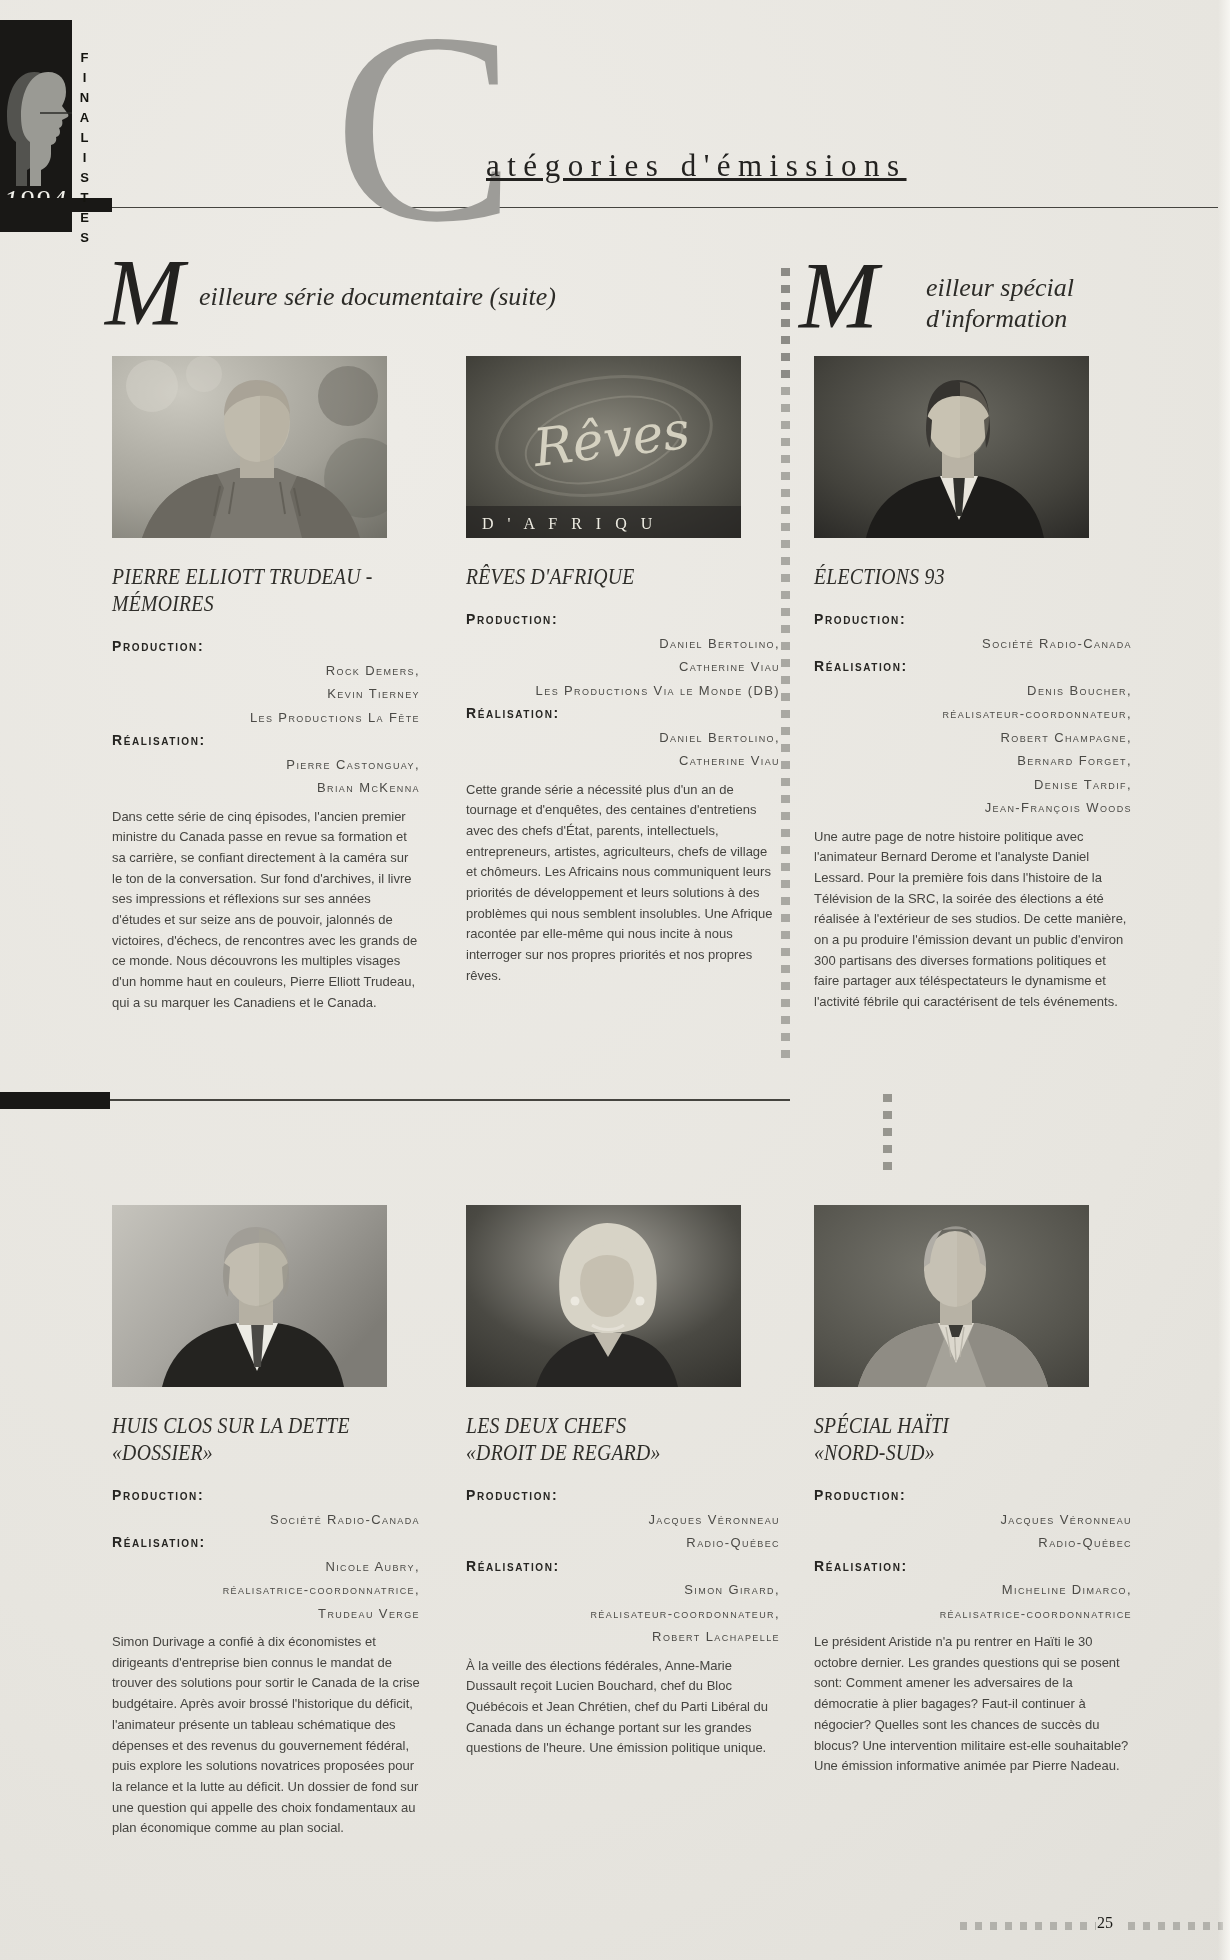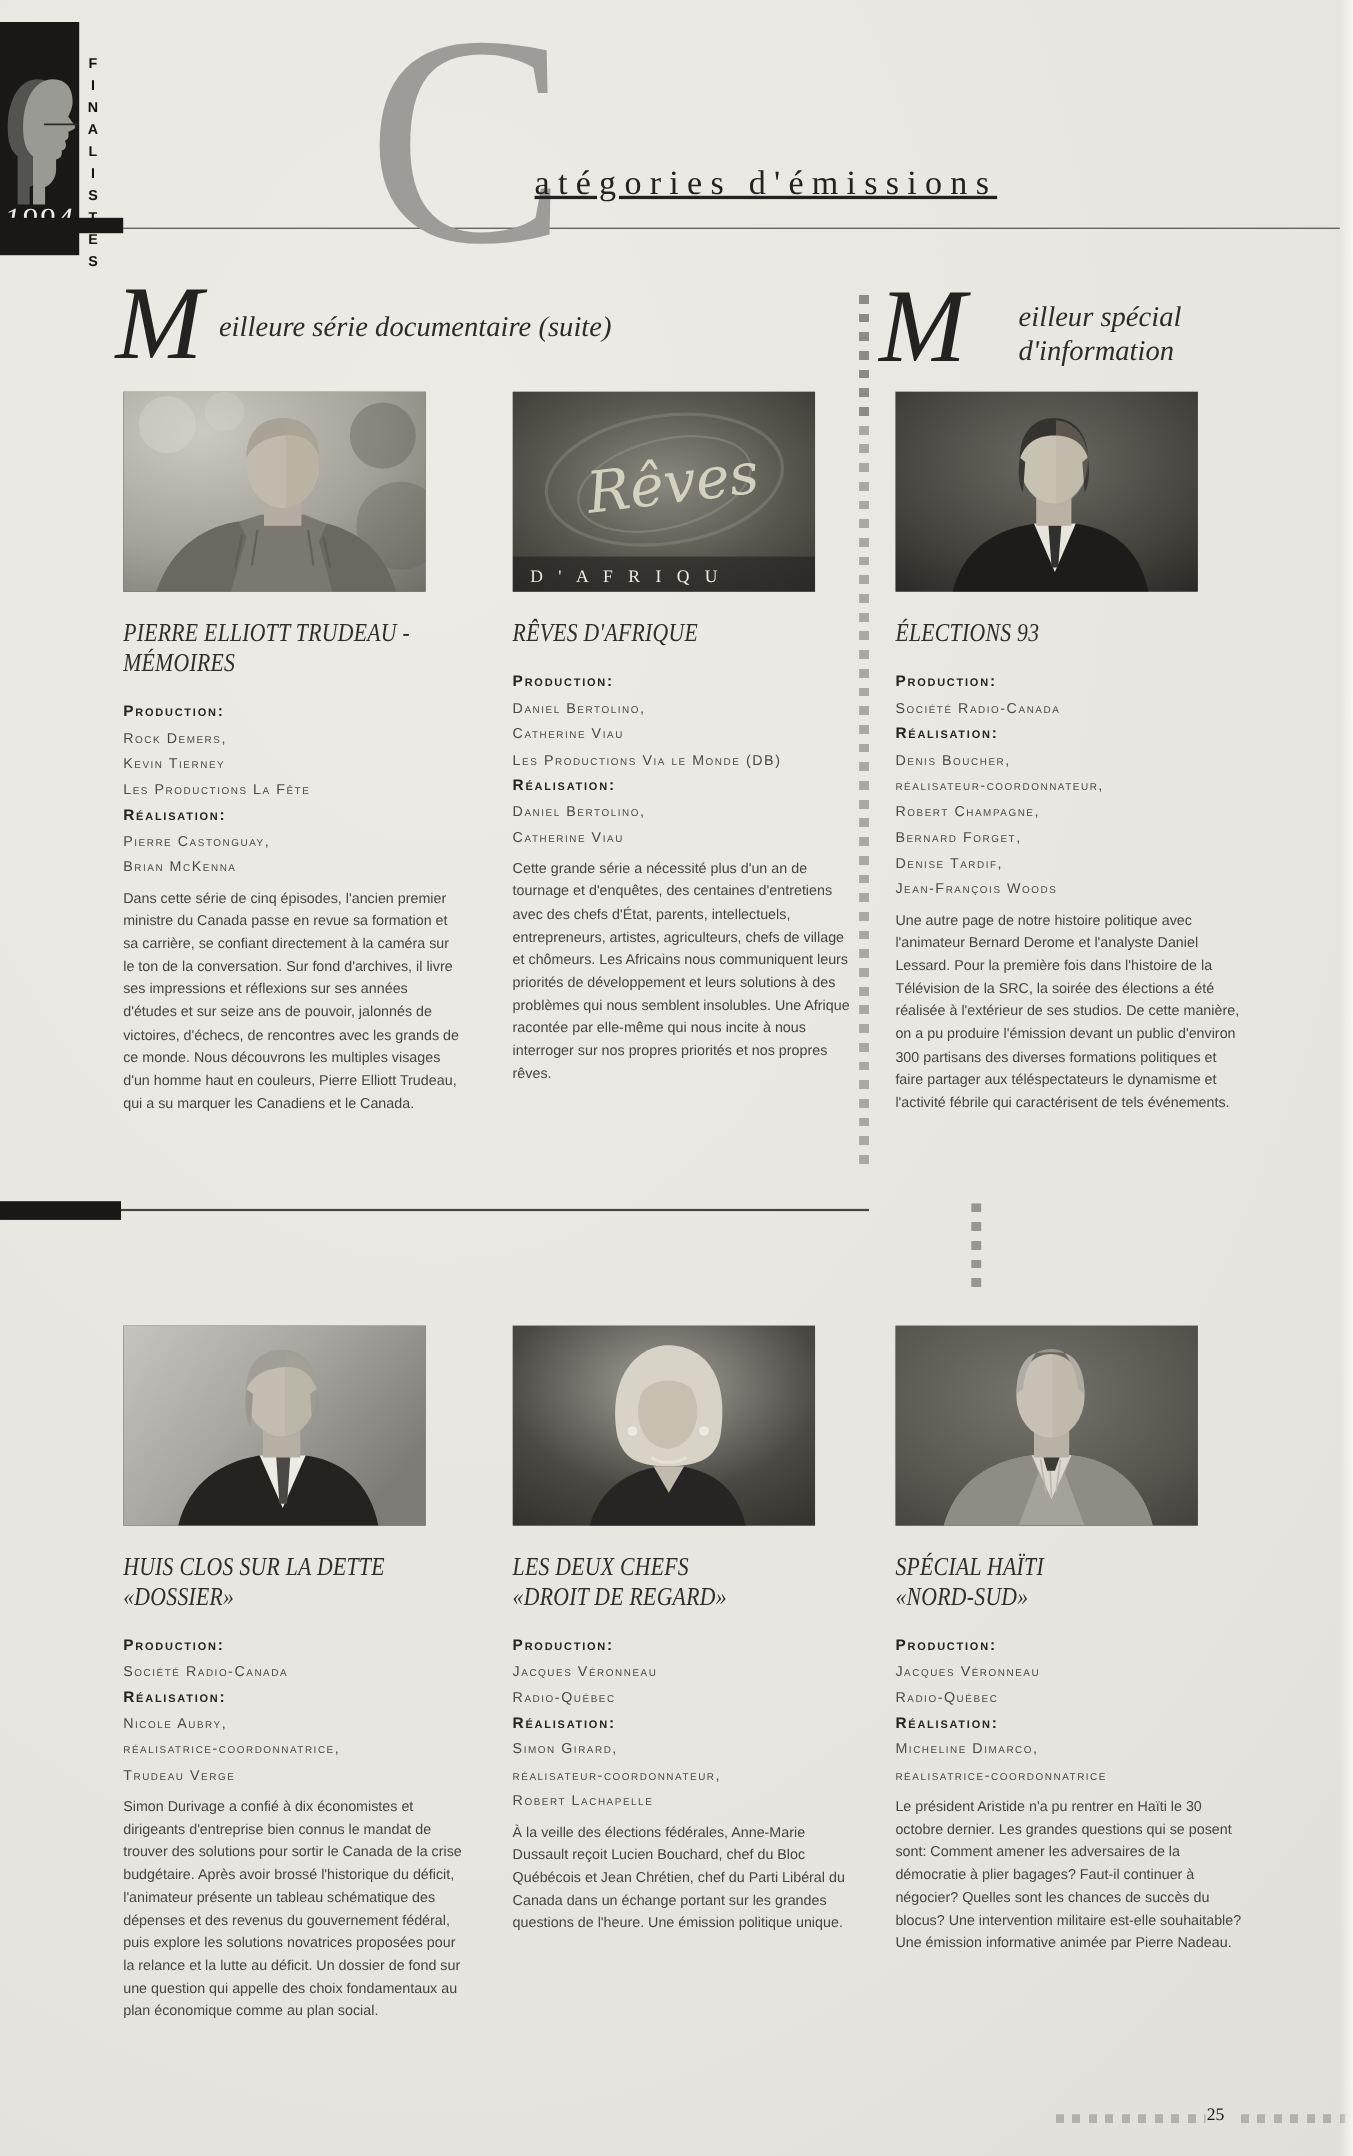--- a/index.html
+++ b/index.html
@@ -43,21 +43,21 @@
     font:italic 23.5px/27px "Liberation Serif", serif;color:#2f2e2a;letter-spacing:.3px;
     transform:scaleX(.84);transform-origin:0 0;white-space:nowrap;
   }
   .credits{margin-top:18px;}
   .credit-label{
     font-family:"Liberation Sans",sans-serif;font-weight:bold;font-variant:small-caps;
     font-size:14px;line-height:23.5px;letter-spacing:1.6px;color:#262522;
   }
   .credit-name{
     font-family:"Liberation Sans",sans-serif;font-variant:small-caps;
-    font-size:13px;line-height:23.5px;letter-spacing:1.4px;color:#4b4a46;
+    font-size:13px;line-height:23.5px;letter-spacing:1.4px;color:#4b4a46;text-align:right;
   }
   .desc{margin:7px 0 0;font-size:13px;line-height:20.7px;color:#454440;}
   
   .fdots{top:1922px;height:8px;background:repeating-linear-gradient(90deg,#b2b1ab 0 7px,rgba(0,0,0,0) 7px 15px);}
   .fdots1{left:960px;width:136px;}
   .fdots2{left:1128px;width:95px;}
   .pagenum{left:1097px;top:1915px;font:16px/1 "Liberation Serif", serif;color:#1a1a17;}
   .edge-light{right:0;top:0;width:12px;height:100%;background:linear-gradient(90deg,rgba(255,255,255,0),rgba(250,249,245,.85));}
 </style>
 </head>

